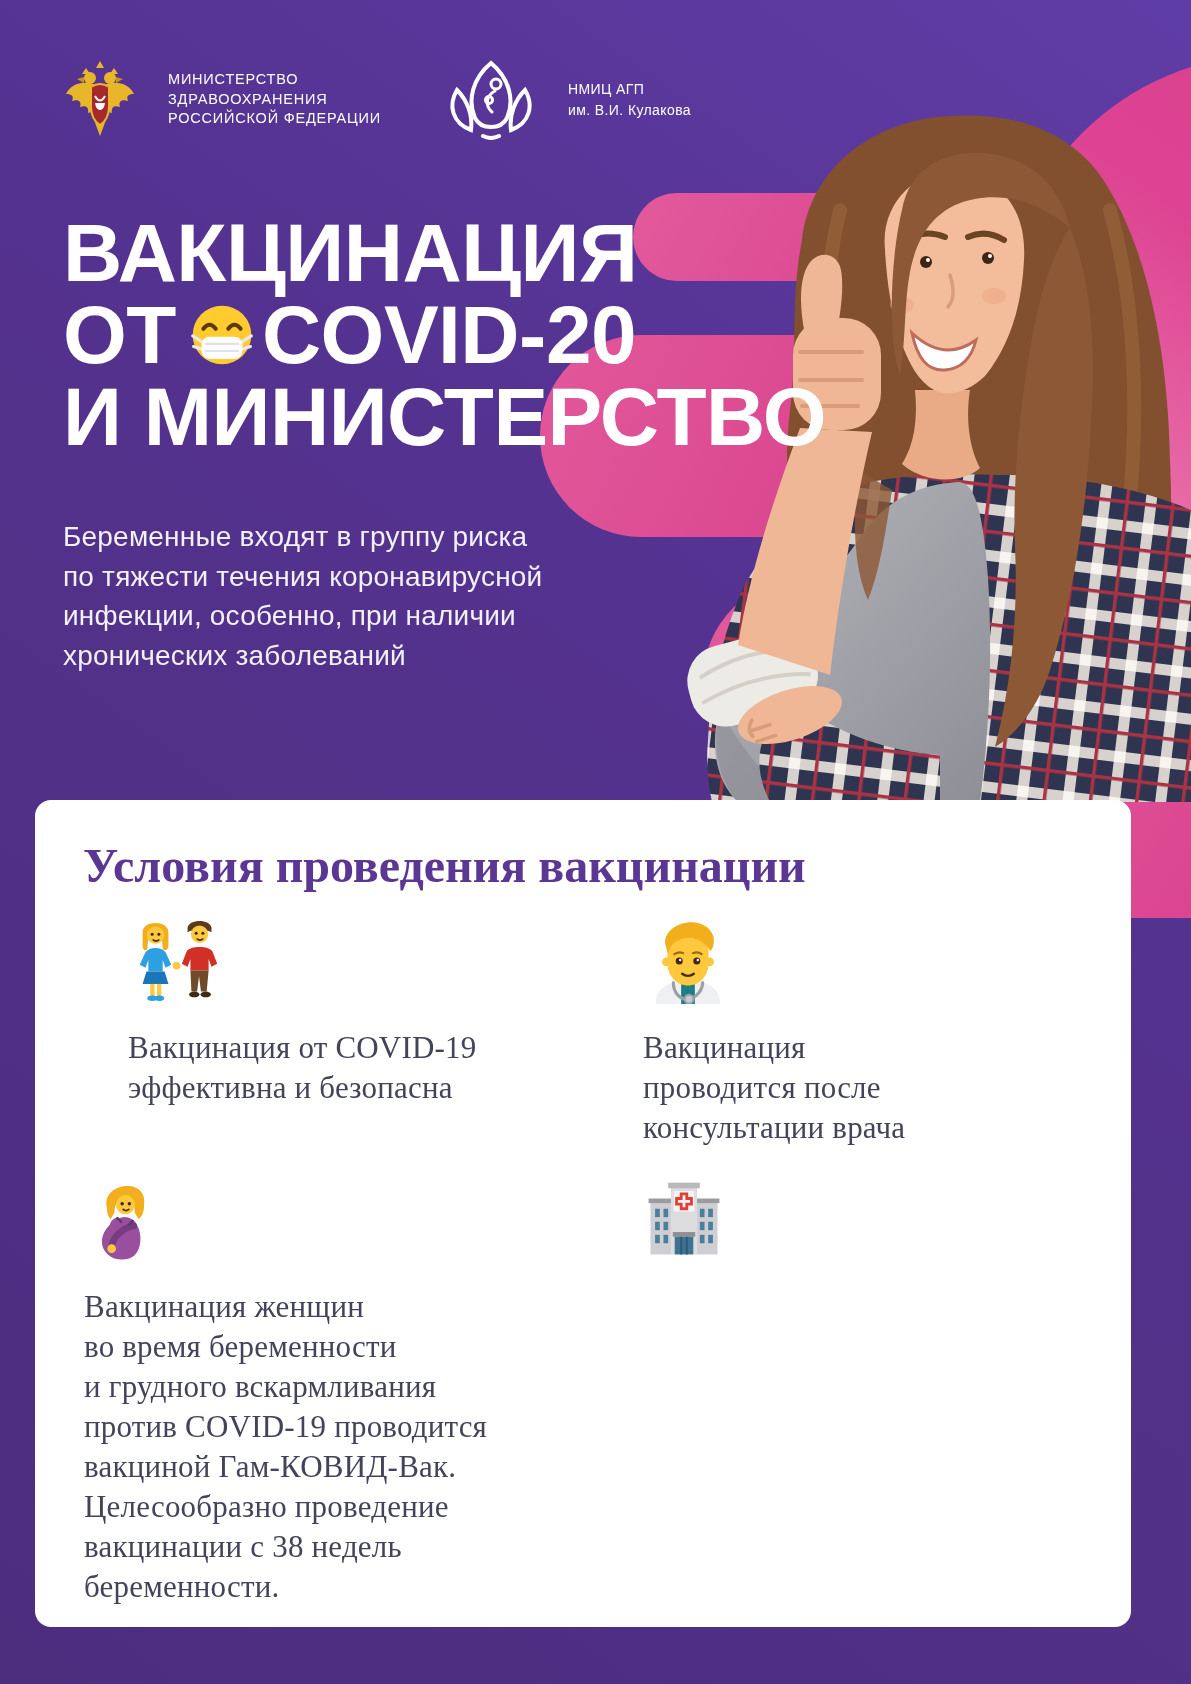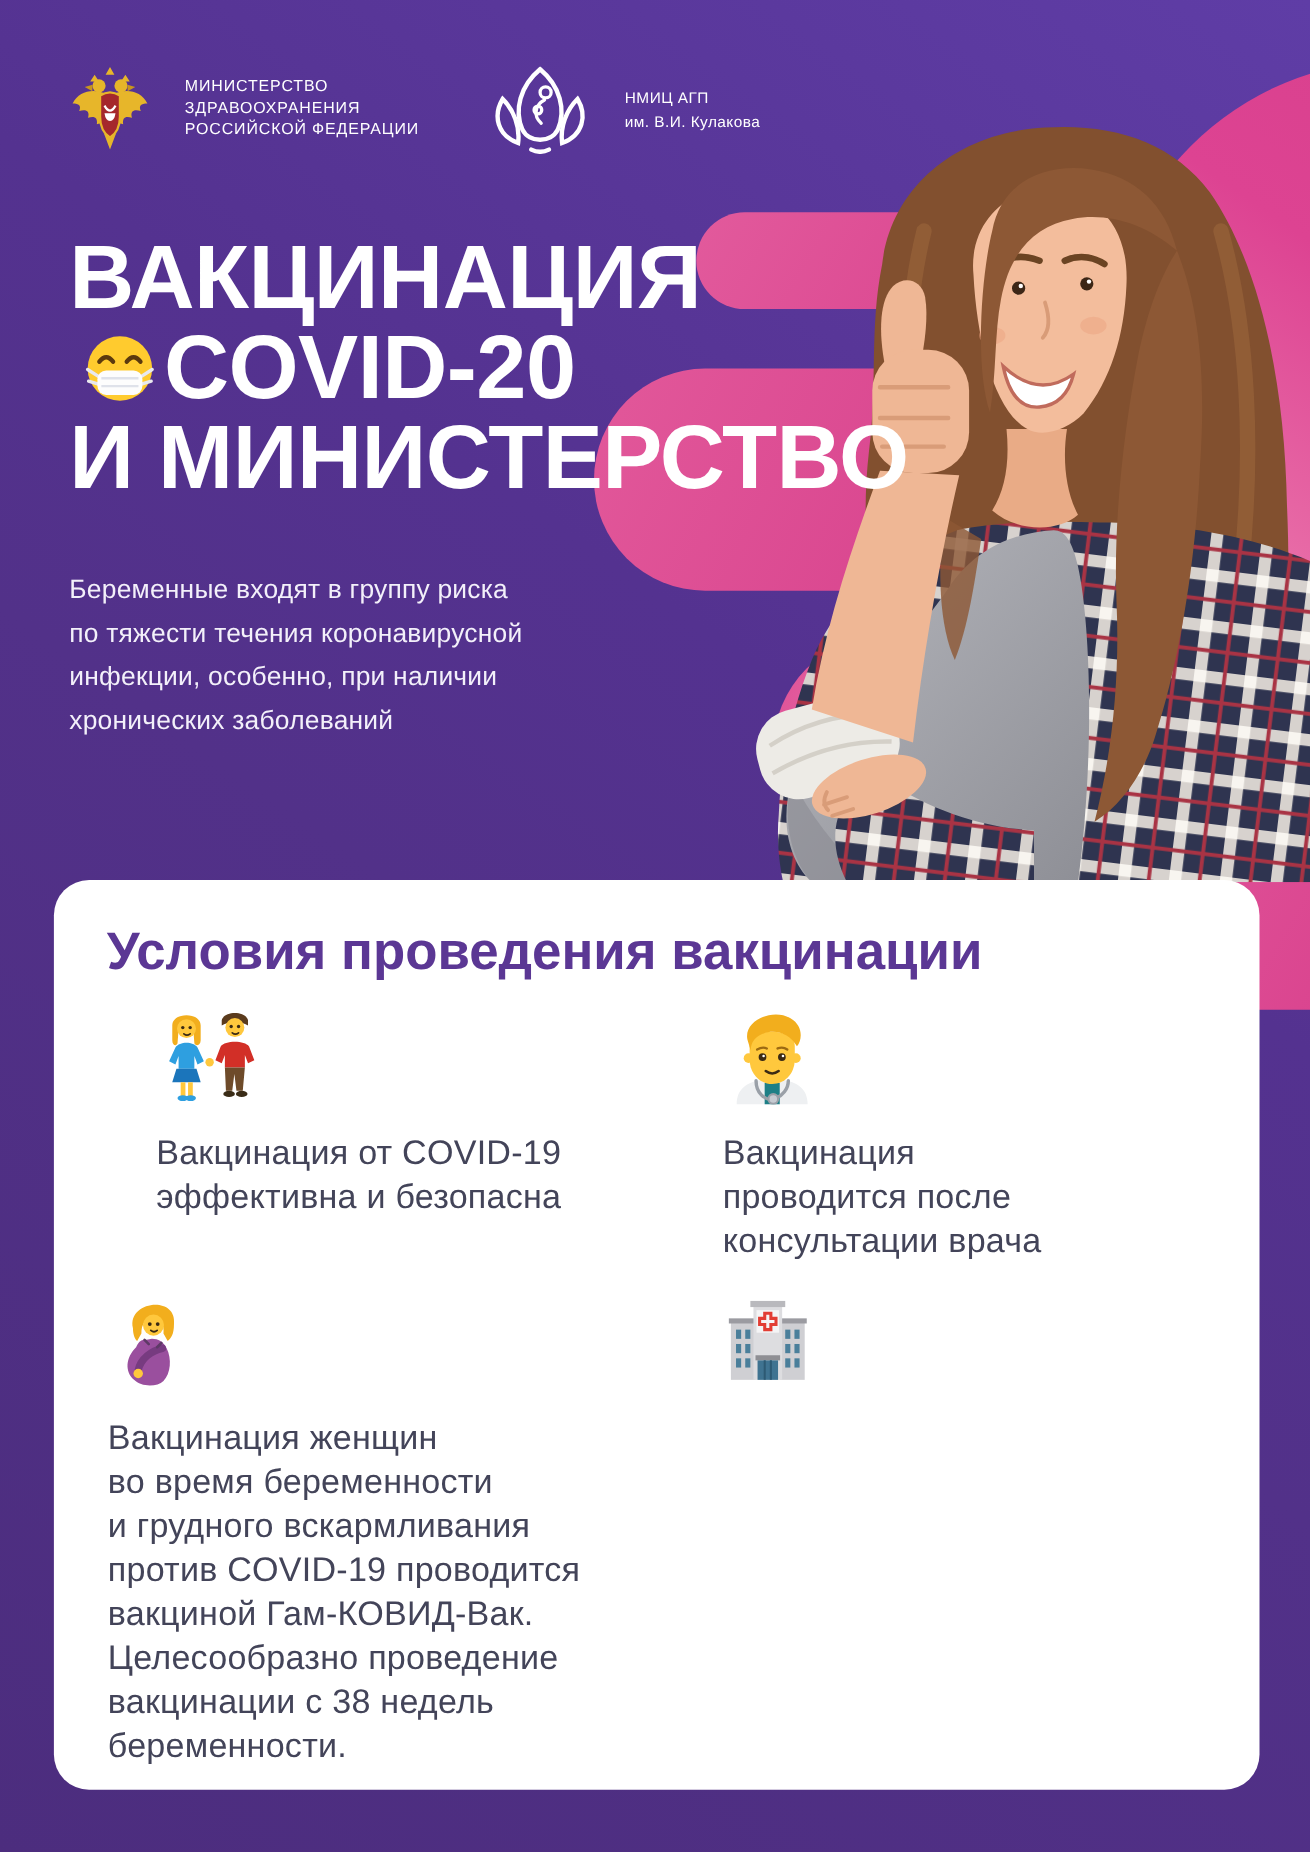--- a/index.html
+++ b/index.html
@@ -29,26 +29,26 @@
               letter-spacing:0.8px; white-space:pre-line; }
   #nmiclogo { left:443px; top:58px; }
   #nmicname { left:568px; top:79px; color:#fff; font-size:14px; line-height:21px;
               letter-spacing:0.4px; white-space:pre-line; }
 
   .title { position:absolute; z-index:2; left:63px; top:212px; color:#fff; font-weight:bold; }
   .title-line { font-size:82px; line-height:82px; letter-spacing:-0.5px; display:flex; align-items:center; }
   .mask-emoji { width:64px; height:64px; margin:0 8px 0 14px; }
 
   .intro { position:absolute; z-index:2; left:63px; top:517px; color:#f3f0fa;
-           font-size:24px; line-height:39.5px; letter-spacing:0.2px; white-space:pre-line; }
+           font-size:28px; line-height:39.5px; letter-spacing:0.2px; white-space:pre-line; }
 
   .photo { position:absolute; left:640px; top:90px; z-index:2; }
 
-  .card { position:absolute; z-index:3; left:49px; top:800px; width:1096px; height:827px;
-          background:#ffffff; border-radius:32px; }
+  .card { position:absolute; z-index:3; left:35px; top:800px; width:1096px; height:827px;
+          background:#ffffff; border-radius:16px;font-family:Liberation Serif, serif; }
   .card-heading { position:absolute; left:48px; top:40px; color:#5b3794;
           font-size:48px; line-height:52px; font-weight:bold; letter-spacing:0; }
   .item { position:absolute; }
   #item-0 { left:49px;  top:116px; width:510px;margin-left:44px; }
   #item-1 { left:608px; top:116px; width:470px; }
   #item-2 { left:49px;  top:375px; width:520px; }
   #item-3 { left:608px; top:375px; width:470px; }
   .item-icon { height:88px; margin-bottom:24px; display:block; }
   .item-text { color:#434459; font-size:31px; line-height:40px; letter-spacing:0.2px; white-space:pre-line; }
 </style>
@@ -157,20 +157,21 @@
       <path d="M52 33 C44 37 41 47 49 54"></path>
       <circle cx="46" cy="42" r="3.5"></circle>
     </g>
   </svg>
   <div id="nmicname" class="hdr-item">НМИЦ АГП
 им. В.И. Кулакова</div>
 
   <div class="title">
     <div class="title-line">ВАКЦИНАЦИЯ</div>
     <div class="title-line">
+      <span>ОТ</span>
       <svg class="mask-emoji" viewBox="0 0 72 72">
         <circle cx="36" cy="36" r="33" fill="#ffcb2e"></circle>
         <path d="M15 29 q7 -9 14 0 M43 29 q7 -9 14 0" stroke="#5c3a0e" stroke-width="4.5" fill="none" stroke-linecap="round"></path>
         <path d="M14 44 L3 37 M14 52 L4 49 M58 44 L69 37 M58 52 L68 49" stroke="#e8e8ee" stroke-width="3.5" stroke-linecap="round"></path>
         <rect x="13" y="38" width="46" height="25" rx="9" fill="#fdfdfd"></rect>
         <path d="M17 46 h38 M17 54 h38" stroke="#dfe2ea" stroke-width="2.5"></path>
       </svg>
       <span>COVID-20</span>
     </div>
     <div class="title-line">И МИНИСТЕРСТВО</div>

